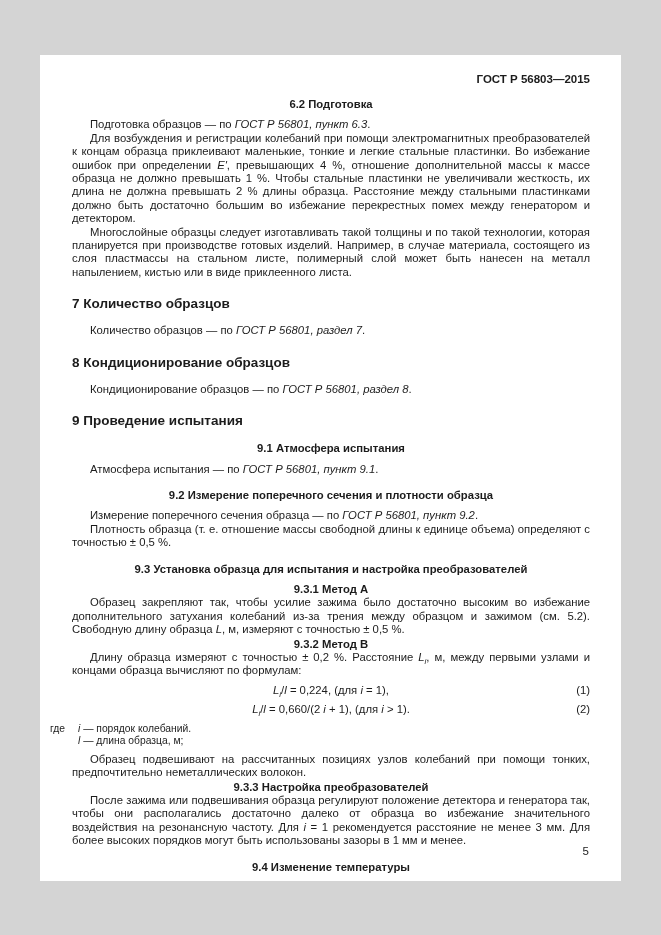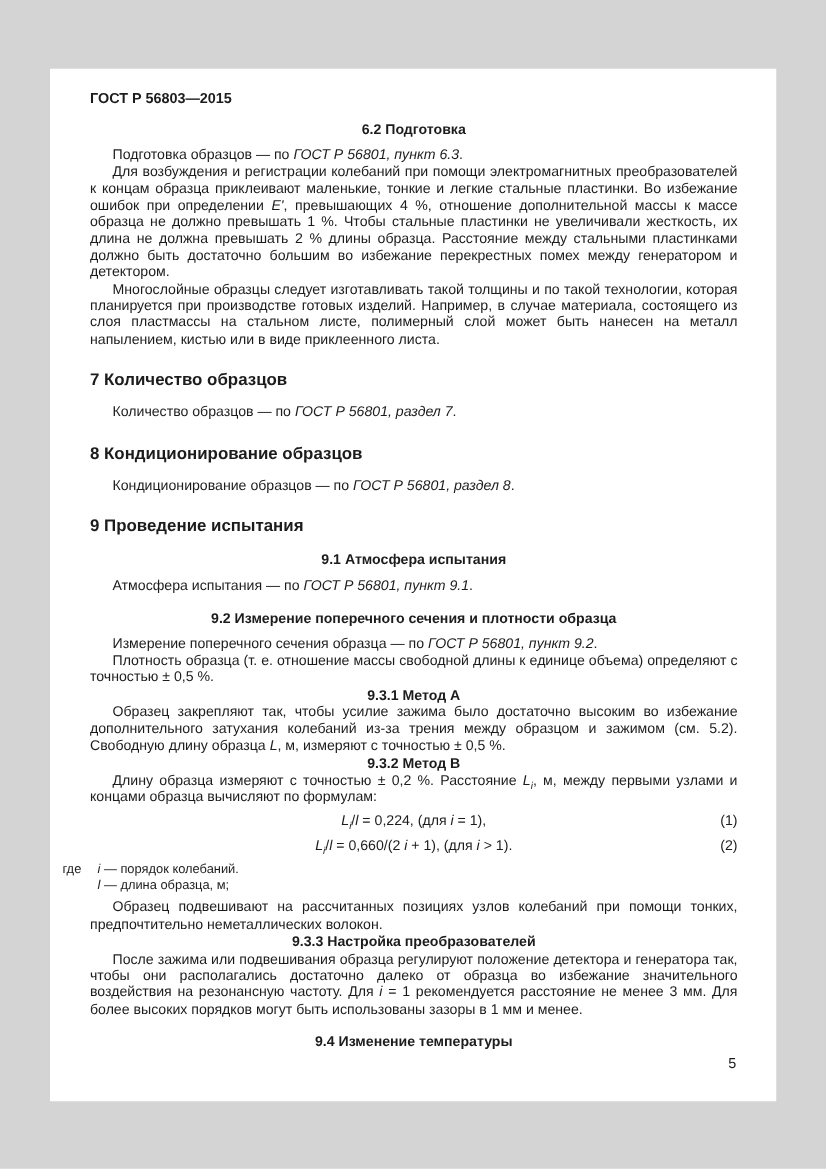--- a/index.html
+++ b/index.html
@@ -13,21 +13,21 @@
   }
   .page {
     position:absolute;
     left:40px; top:55px;
     width:581px; height:826px;
     background:#ffffff;
     overflow:hidden;
   }
   .page-inner { padding:18px 31px 0 32px; }
   .doc-header {
-    text-align:left;
+    text-align:right;
     font-weight:bold;
     font-size:11.5px;
   }
   .content {
     font-size:11.3px;
     line-height:13.4px;
     text-align:justify;
   }
   .h1 { font-size:13.5px; line-height:16px; margin:17px 0 12px; text-align:left; }
   .h2 { margin:13px 0 7px; text-align:center; }
@@ -71,20 +71,21 @@
         <div class="h1"><span class="bd">7 Количество образцов</span></div>
         <div class="p"><span>Количество образцов — по </span><span class="it">ГОСТ Р 56801, раздел 7</span><span>.</span></div>
         <div class="h1"><span class="bd">8 Кондиционирование образцов</span></div>
         <div class="p"><span>Кондиционирование образцов — по </span><span class="it">ГОСТ Р 56801, раздел 8</span><span>.</span></div>
         <div class="h1"><span class="bd">9 Проведение испытания</span></div>
         <div class="h2"><span class="bd">9.1 Атмосфера испытания</span></div>
         <div class="p"><span>Атмосфера испытания — по </span><span class="it">ГОСТ Р 56801, пункт 9.1</span><span>.</span></div>
         <div class="h2"><span class="bd">9.2 Измерение поперечного сечения и плотности образца</span></div>
         <div class="p"><span>Измерение поперечного сечения образца — по </span><span class="it">ГОСТ Р 56801, пункт 9.2</span><span>.</span></div>
         <div class="p"><span>Плотность образца (т. е. отношение массы свободной длины к единице объема) определяют с точностью ± 0,5 %.</span></div>
+        <div class="h2"><span class="bd">9.3 Установка образца для испытания и настройка преобразователей</span></div>
         <div class="h3"><span class="bd">9.3.1 Метод А</span></div>
         <div class="p"><span>Образец закрепляют так, чтобы усилие зажима было достаточно высоким во избежание дополнительного затухания колебаний из-за трения между образцом и зажимом (см. 5.2). Свободную длину образца </span><span class="it">L</span><span>, м, измеряют с точностью ± 0,5 %.</span></div>
         <div class="h3"><span class="bd">9.3.2 Метод В</span></div>
         <div class="p"><span>Длину образца измеряют с точностью ± 0,2 %. Расстояние </span><span class="it">L</span><sub class="it">i</sub><span>, м, между первыми узлами и концами образца вычисляют по формулам:</span></div>
         <div class="formula"><span class="formula-body"><span class="it">L</span><sub class="it">i</sub><span>/</span><span class="it">l</span><span> = 0,224, (для </span><span class="it">i</span><span> = 1),</span></span><span class="formula-num">(1)</span></div>
         <div class="formula"><span class="formula-body"><span class="it">L</span><sub class="it">i</sub><span>/</span><span class="it">l</span><span> = 0,660/(2 </span><span class="it">i</span><span> + 1), (для </span><span class="it">i</span><span> &gt; 1).</span></span><span class="formula-num">(2)</span></div>
         <div class="where">
           <span class="where-label">где</span>
           <div class="where-items">
             <div><span class="it">i</span><span> — порядок колебаний.</span></div>

